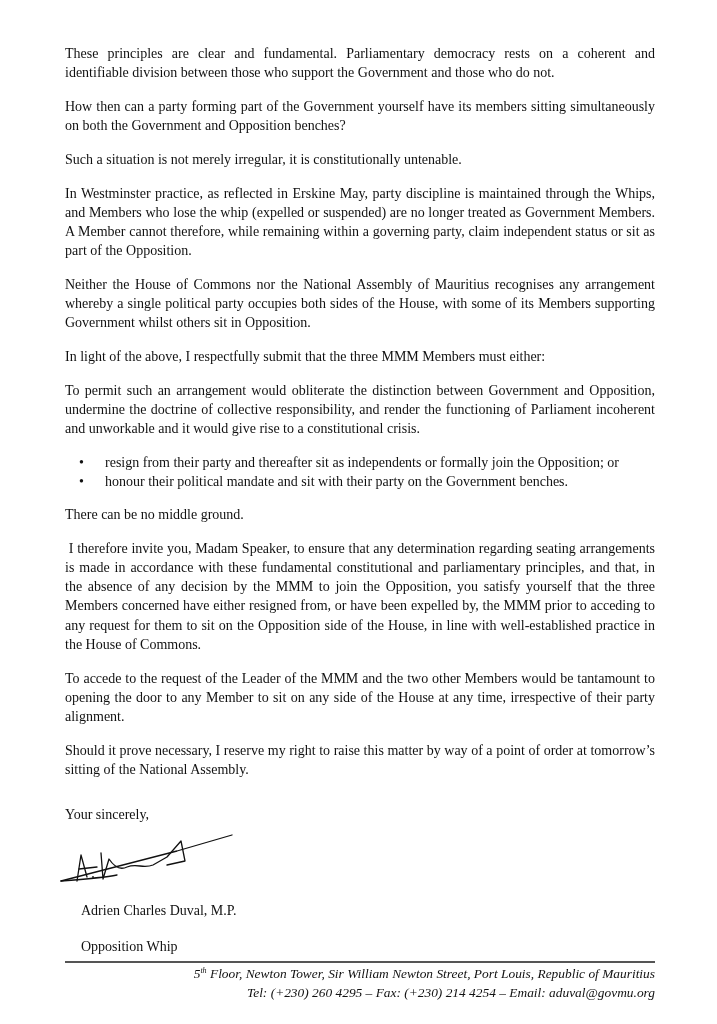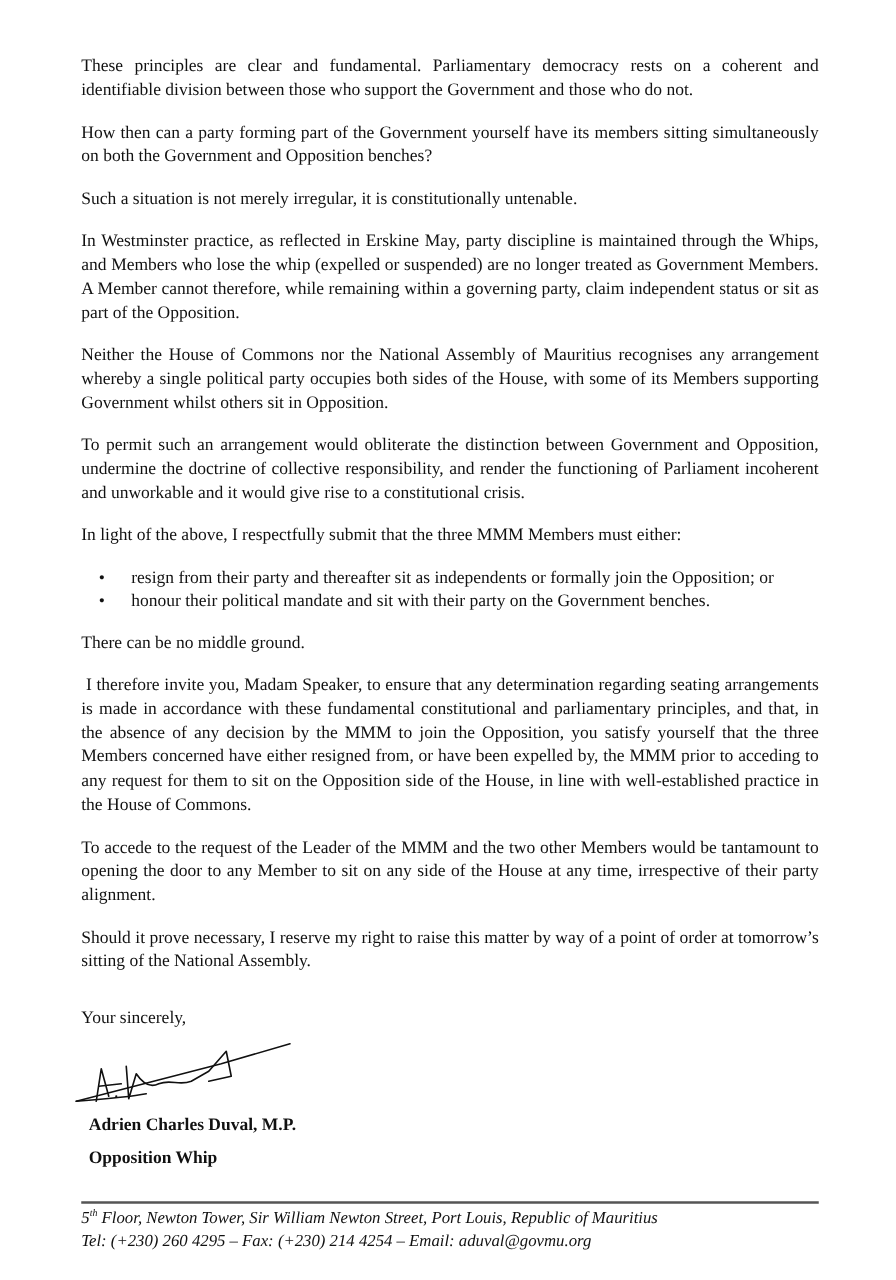--- a/index.html
+++ b/index.html
@@ -54,37 +54,37 @@
       height: 50px;
       width: 200px;
       margin-top: -6px;
     }
     .signature svg {
       position: absolute;
       left: -8px;
       top: -22px;
     }
     .signer-name, .signer-title {
-      font-weight: bold;
-      margin: 6px;
+      font-weight: normal;
+      margin: 16px;
       line-height: 19.5px;
     }
     .footer {
       position: absolute;
       left: 65px;
       top: 961px;
       width: 590px;
     }
     .footer-rule {
       height: 0;
       border-top: 2px solid #555555;
       margin: 0;
     }
     .footer-text {
-      text-align: left;
+      text-align: right;
       font-style: italic;
       font-size: 13.4px;
       line-height: 17px;
       margin-top: 2px;
       color: #111111;
     }
     .footer-text sup {
       font-size: 8px;
       vertical-align: 5px;
       line-height: 0;
@@ -92,22 +92,22 @@
   </style>
 </head>
 <body>
 
 <div class="page">
   <p class="para">These principles are clear and fundamental. Parliamentary democracy rests on a coherent and identifiable division between those who support the Government and those who do not.</p>
   <p class="para">How then can a party forming part of the Government yourself have its members sitting simultaneously on both the Government and Opposition benches?</p>
   <p class="para">Such a situation is not merely irregular, it is constitutionally untenable.</p>
   <p class="para">In Westminster practice, as reflected in Erskine May, party discipline is maintained through the Whips, and Members who lose the whip (expelled or suspended) are no longer treated as Government Members. A Member cannot therefore, while remaining within a governing party, claim independent status or sit as part of the Opposition.</p>
   <p class="para">Neither the House of Commons nor the National Assembly of Mauritius recognises any arrangement whereby a single political party occupies both sides of the House, with some of its Members supporting Government whilst others sit in Opposition.</p>
+  <p class="para">In light of the above, I respectfully submit that the three MMM Members must either:</p>
   <p class="para">To permit such an arrangement would obliterate the distinction between Government and Opposition, undermine the doctrine of collective responsibility, and render the functioning of Parliament incoherent and unworkable and it would give rise to a constitutional crisis.</p>
-  <p class="para">In light of the above, I respectfully submit that the three MMM Members must either:</p>
 
   <ul class="options">
     <li>
       <span class="bullet">•</span>
       <span>resign from their party and thereafter sit as independents or formally join the Opposition; or</span>
     </li>
     <li>
       <span class="bullet">•</span>
       <span>honour their political mandate and sit with their party on the Government benches.</span>
     </li>

